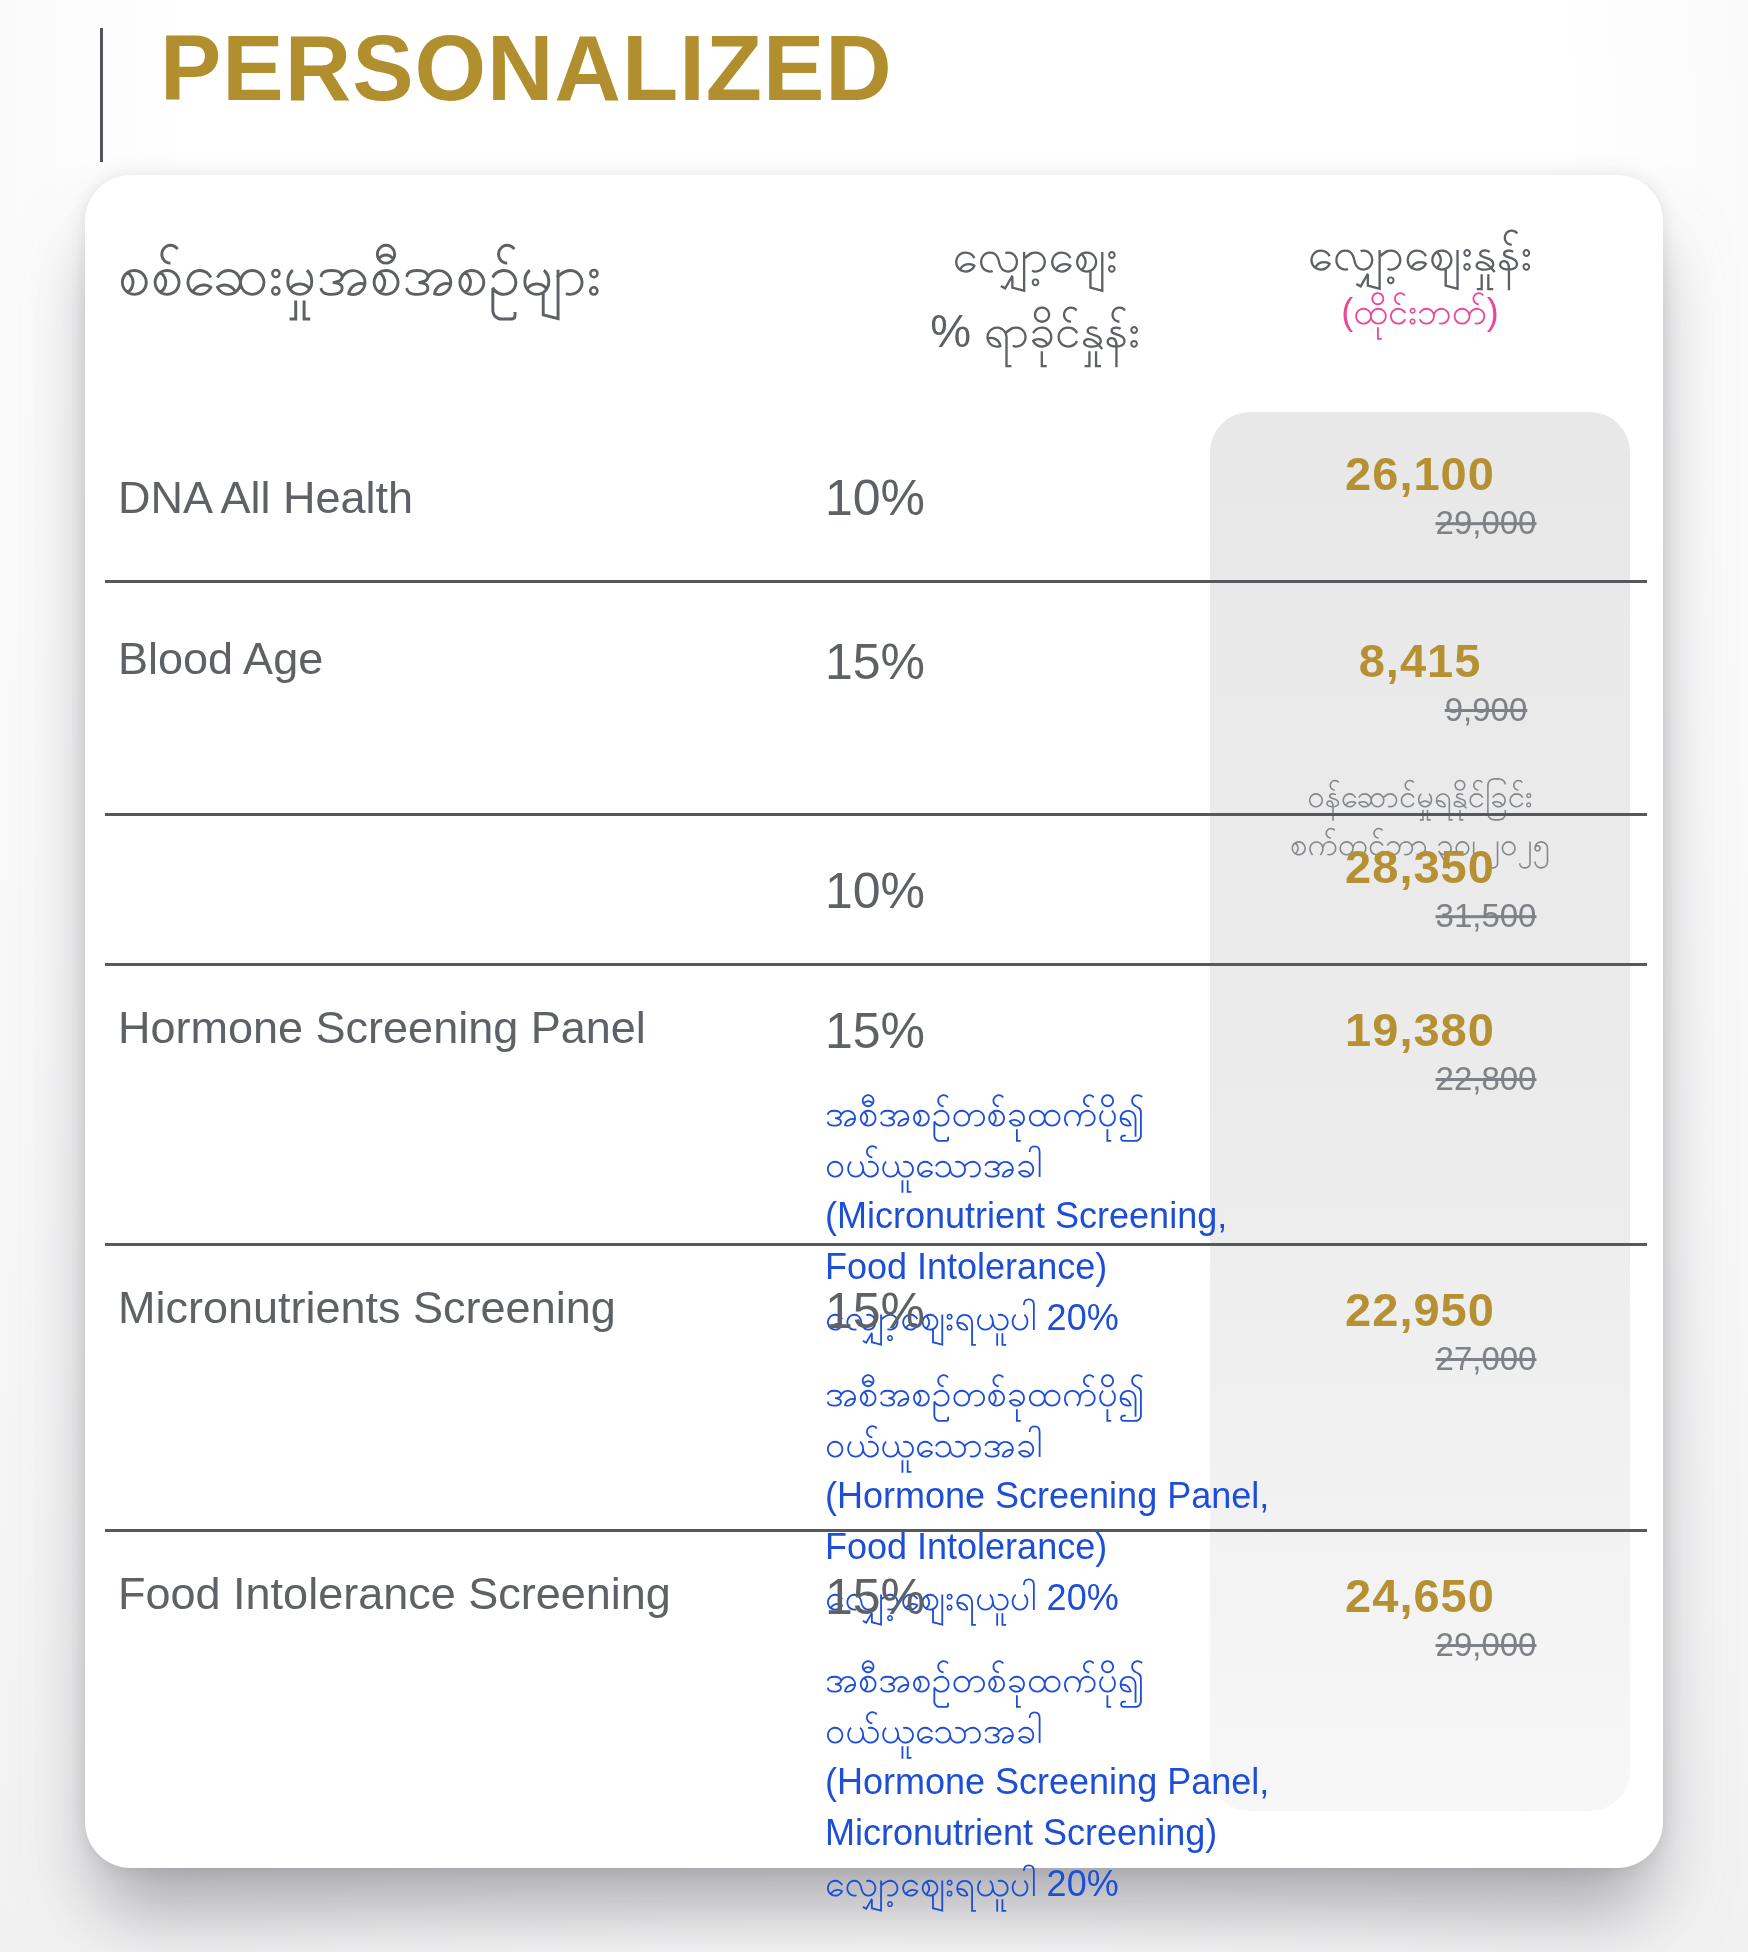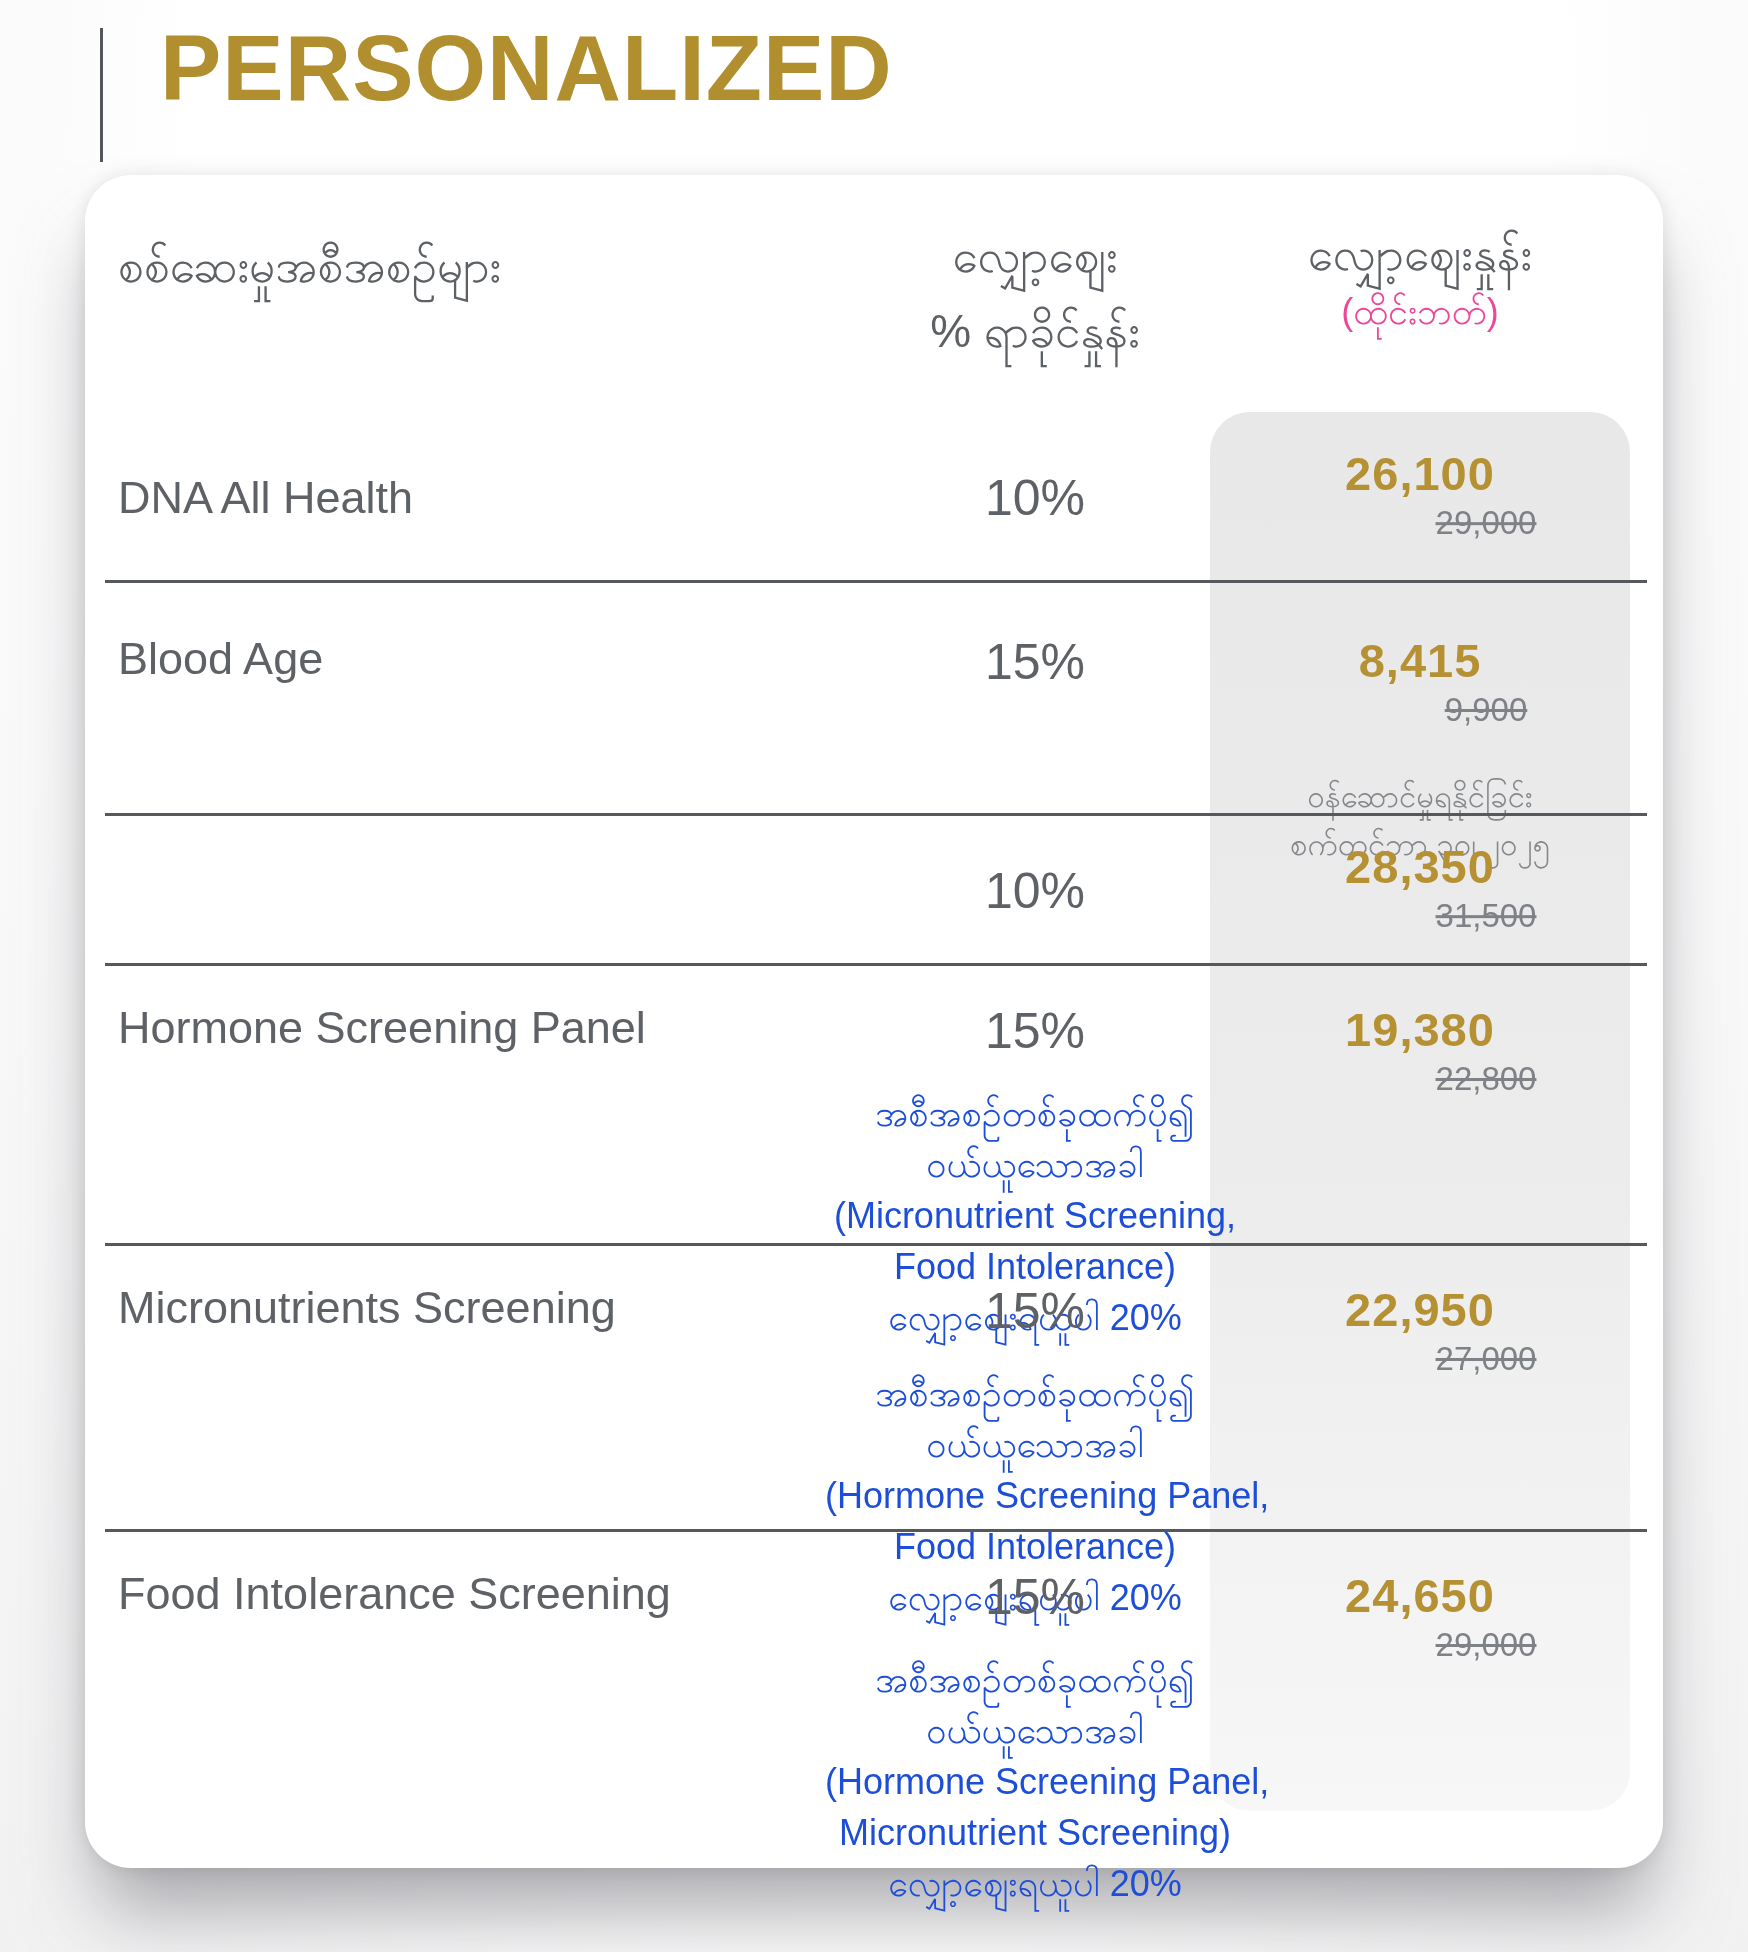--- a/index.html
+++ b/index.html
@@ -18,34 +18,34 @@
   .card{
     position:absolute;left:85px;top:175px;width:1578px;height:1693px;
     background:#ffffff;border-radius:46px;
     box-shadow:0 0 18px rgba(0,0,0,0.10), 0 55px 75px -12px rgba(108,108,114,0.55);
   }
   .panel{
     position:absolute;left:1125px;top:237px;width:420px;height:1399px;border-radius:40px;
     background:linear-gradient(180deg,#e8e8e9 0%, #ececed 55%, #f7f7f8 100%);
   }
   
-  .h-svc{position:absolute;left:33px;top:62px;font-size:46px;color:#5d6165;line-height:1.3;}
+  .h-svc{position:absolute;left:33px;top:62px;font-size:58px;color:#5d6165;line-height:1.3;}
   .h-pct{position:absolute;left:740px;width:420px;top:44px;text-align:center;
          font-size:46px;color:#5d6165;line-height:1.62;}
   .h-price{position:absolute;left:1125px;width:420px;top:44px;text-align:center;color:#5d6165;}
   .h-price .l1{font-size:46px;line-height:1.55;}
   .h-price .l2{font-size:36px;color:#ec4899;line-height:1.2;}
   
   .rows{position:absolute;left:0;top:237px;width:1578px;}
   .row{position:relative;}
   .r1{height:171px;} .r2{height:233px;} .r3{height:150px;}
   .r4{height:280px;} .r5{height:286px;} .r6{height:336px;}
   .divider{position:absolute;left:20px;right:16px;bottom:0;height:3px;background:#55585c;}
   .svc{position:absolute;left:33px;font-size:45px;color:#5e6266;white-space:nowrap;}
-  .pct{position:absolute;left:740px;width:420px;text-align:center;}
+  .pct{position:absolute;left:740px;width:420px;}
   .pct-value{font-size:50px;color:#5e6266;}
   .price-cell{position:absolute;left:1125px;width:420px;text-align:center;}
   .price{font-size:47px;font-weight:700;color:#b59134;letter-spacing:1px;}
   .orig{font-size:33px;color:#7e8287;text-decoration:line-through;margin-top:3px;transform:translateX(66px);}
   
   .row-simple .svc{top:50%;transform:translateY(-50%);}
   .row-simple .pct{top:50%;transform:translateY(-50%);}
   .row-simple .price-cell{top:50%;transform:translateY(-54%);}
   
   .row-notes .svc,.row-notes .pct,.row-notes .price-cell{top:36px;}

